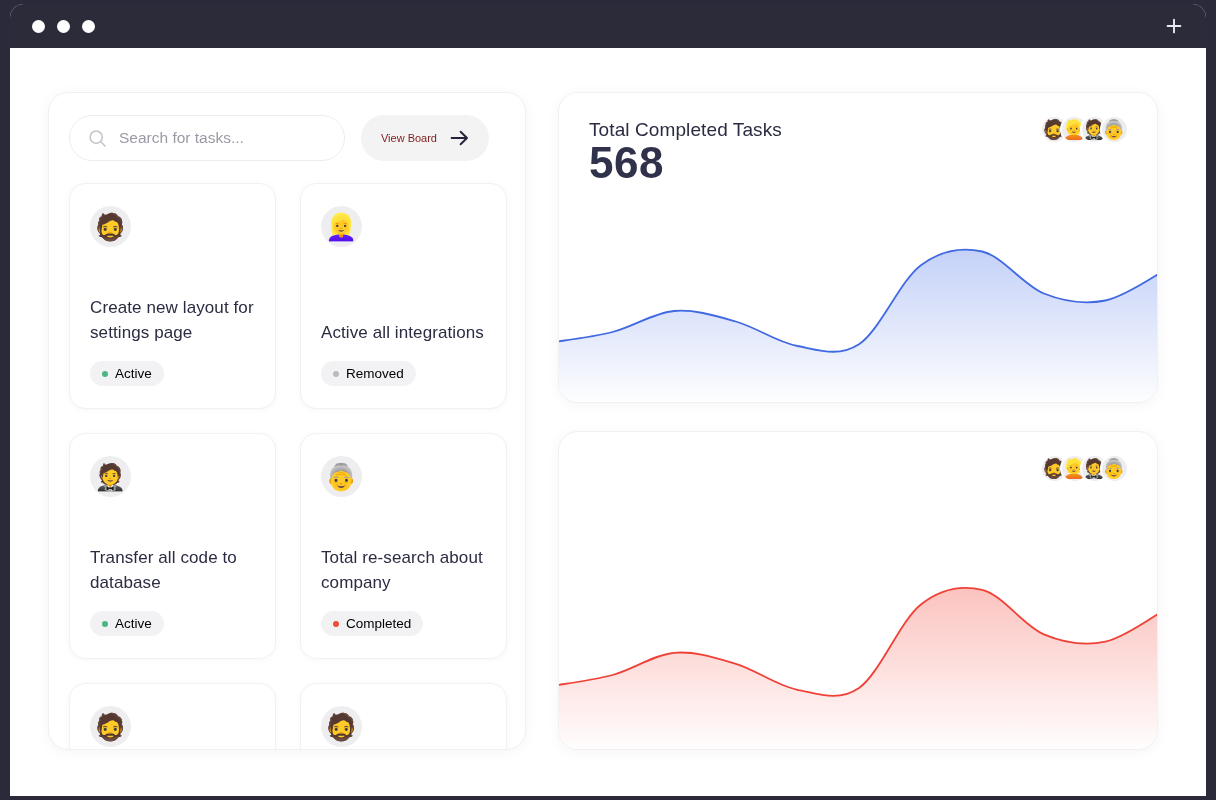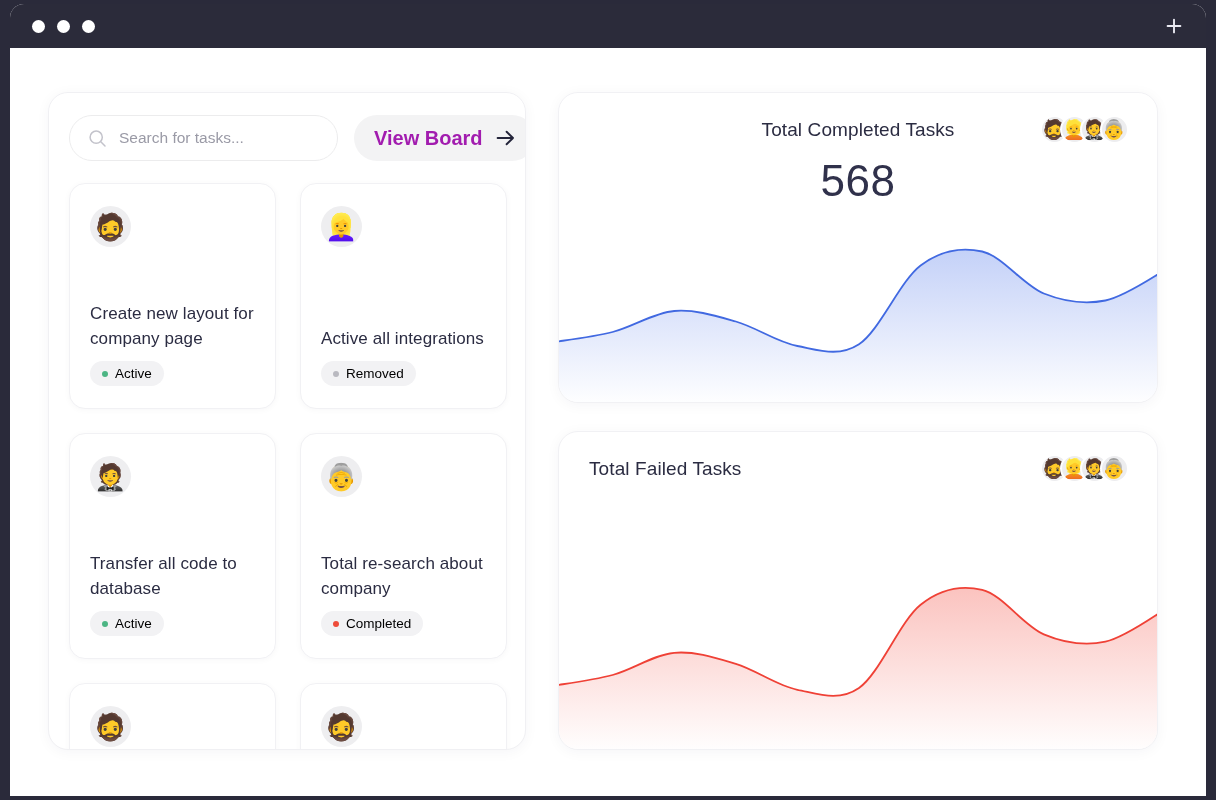--- a/index.html
+++ b/index.html
@@ -129,23 +129,23 @@
     height: 46px;
     background: #f3f3f4;
     border: 0;
     border-radius: 23px;
     padding: 0 20px;
     display: flex;
     align-items: center;
     gap: 13px;
     cursor: pointer;
     font-family: "Liberation Sans", sans-serif;
-    font-size: 20px;
-    font-weight: 700;
-    color: #a21caf;
+    font-size: 11px;
+    font-weight: 400;
+    color: #7f1d1d;
   }
   #view-board-btn svg { display: block; }
 
   
   #task-grid {
     position: absolute;
     left: 20px;
     top: 90px;
     width: 438px;
     display: grid;
@@ -182,21 +182,21 @@
 
   .task-title {
     margin-top: auto;
     font-size: 17px;
     line-height: 25px;
     color: #2b2c42;
     letter-spacing: 0.1px;
   }
 
   .task-badge {
-    margin-top: 10px;
+    margin-top: 16px;
     align-self: flex-start;
     height: 25px;
     background: #f2f2f4;
     border-radius: 13px;
     padding: 0 12px;
     display: flex;
     align-items: center;
     gap: 7px;
     font-size: 13.5px;
   }
@@ -218,36 +218,36 @@
 
   .stat-card {
     position: relative;
     width: 600px;
     background: #ffffff;
     border: 1px solid #f1f1f4;
     border-radius: 20px;
     overflow: hidden;
     box-shadow: 0 2px 14px rgba(30, 32, 60, 0.045);
   }
-  #completed-card { height: 311px; text-align: center; }
+  #completed-card { height: 311px; }
   #failed-card { position: absolute; top: 339px; height: 319px; }
 
   .stat-head {
     position: relative;
     padding: 26px 30px 0 30px;
   }
   .stat-title {
     font-size: 19px;
     color: #2b2c42;
     letter-spacing: 0.1px;
   }
   .stat-value {
-    margin-top: 18px;
+    margin-top: 0;
     font-size: 44px;
-    font-weight: 400;
+    font-weight: 700;
     color: #30314b;
     letter-spacing: 0.5px;
     line-height: 1;
   }
 
   .avatar-stack {
     position: absolute;
     right: 28px;
     top: 22px;
     display: flex;
@@ -319,21 +319,21 @@
                 <path d="M1.6 8H17M17 8L10.6 1.7M17 8L10.6 14.3" stroke="#23243a" stroke-width="1.9" stroke-linecap="round" stroke-linejoin="round"></path>
               </svg>
             </span>
           </button>
         </div>
 
         <div id="task-grid">
 
           <div class="task-card">
             <div class="task-avatar">🧔</div>
-            <div class="task-title">Create new layout for company page</div>
+            <div class="task-title">Create new layout for settings page</div>
             <div class="task-badge">
               <span class="badge-dot" style="background: rgb(76, 181, 132);"></span>
               <span>Active</span>
             </div>
           </div>
 
           <div class="task-card">
             <div class="task-avatar">👱‍♀️</div>
             <div class="task-title">Active all integrations</div>
             <div class="task-badge">
@@ -392,21 +392,20 @@
                 </linearGradient>
               </defs>
               <path id="areaBlue" fill="url(#gradBlue)" d="M-8.00,115.50 C2.27,113.75 33.07,110.25 53.60,105.00 C74.13,99.75 94.67,85.75 115.20,84.00 C135.73,82.25 156.27,88.67 176.80,94.50 C197.33,100.33 217.87,115.21 238.40,119.00 C258.93,122.79 279.47,130.67 300.00,117.25 C320.53,103.83 341.07,53.96 361.60,38.50 C382.13,23.04 402.67,19.83 423.20,24.50 C443.73,29.17 464.27,58.33 484.80,66.50 C505.33,74.67 525.87,77.58 546.40,73.50 C566.93,69.42 597.73,47.25 608.00,42.00 L608.00,179 L-8.00,179 Z"></path>
               <path id="lineBlue" fill="none" stroke="#4169e1" stroke-width="1.8" d="M-8.00,115.50 C2.27,113.75 33.07,110.25 53.60,105.00 C74.13,99.75 94.67,85.75 115.20,84.00 C135.73,82.25 156.27,88.67 176.80,94.50 C197.33,100.33 217.87,115.21 238.40,119.00 C258.93,122.79 279.47,130.67 300.00,117.25 C320.53,103.83 341.07,53.96 361.60,38.50 C382.13,23.04 402.67,19.83 423.20,24.50 C443.73,29.17 464.27,58.33 484.80,66.50 C505.33,74.67 525.87,77.58 546.40,73.50 C566.93,69.42 597.73,47.25 608.00,42.00"></path>
             </svg>
           </div>
         </div>
 
         <div id="failed-card" class="stat-card">
           <div class="stat-head">
-            <div class="stat-title">Total Failed Tasks</div>
             <div class="avatar-stack">
               <span class="stack-avatar">🧔</span>
               <span class="stack-avatar">👱</span>
               <span class="stack-avatar">🤵</span>
               <span class="stack-avatar">👵</span>
             </div>
           </div>
           <div class="chart-wrap">
             <svg viewBox="0 0 600 185" preserveAspectRatio="none">
               <defs>

